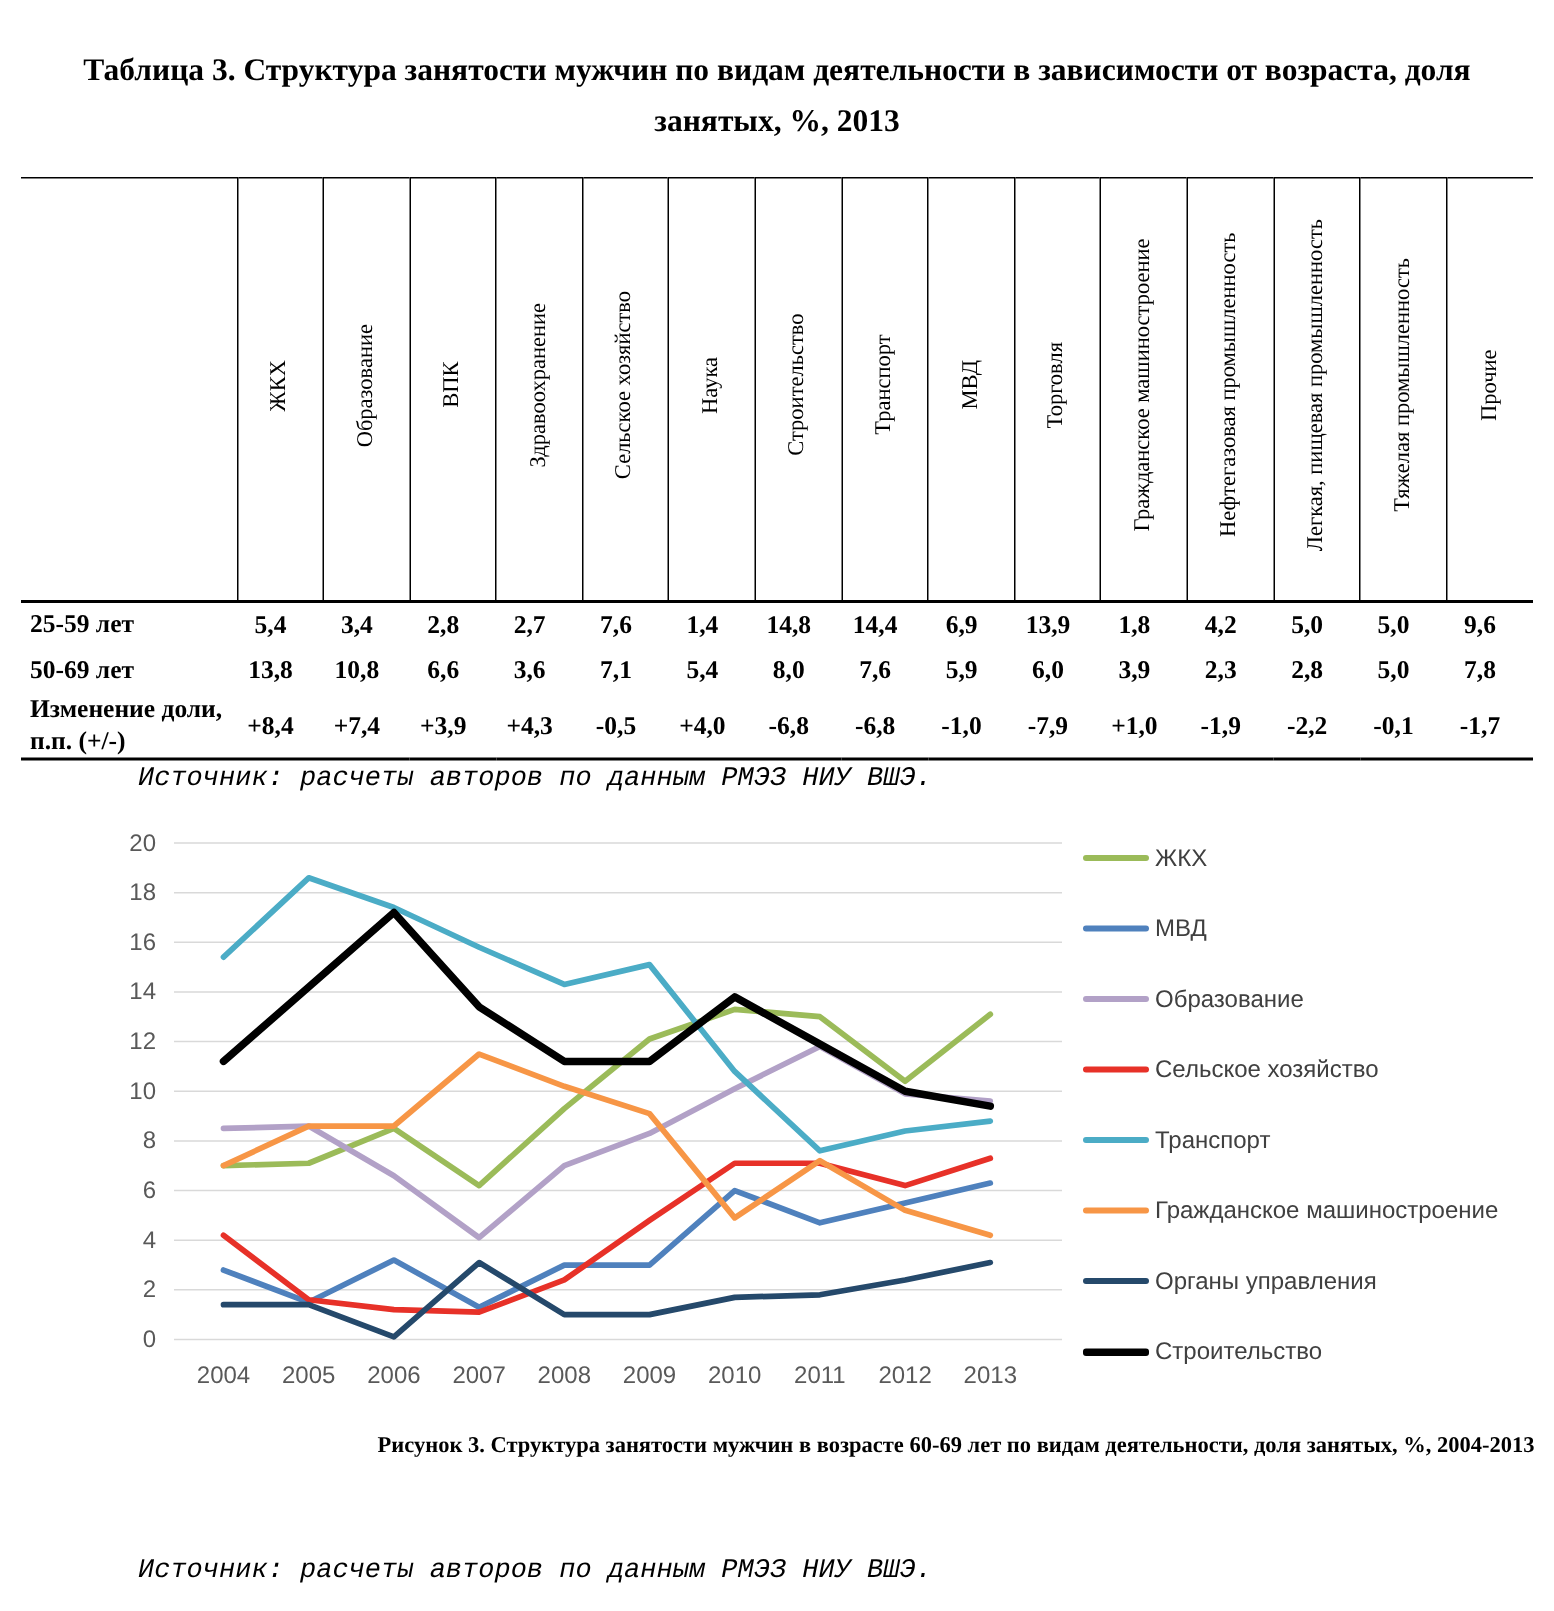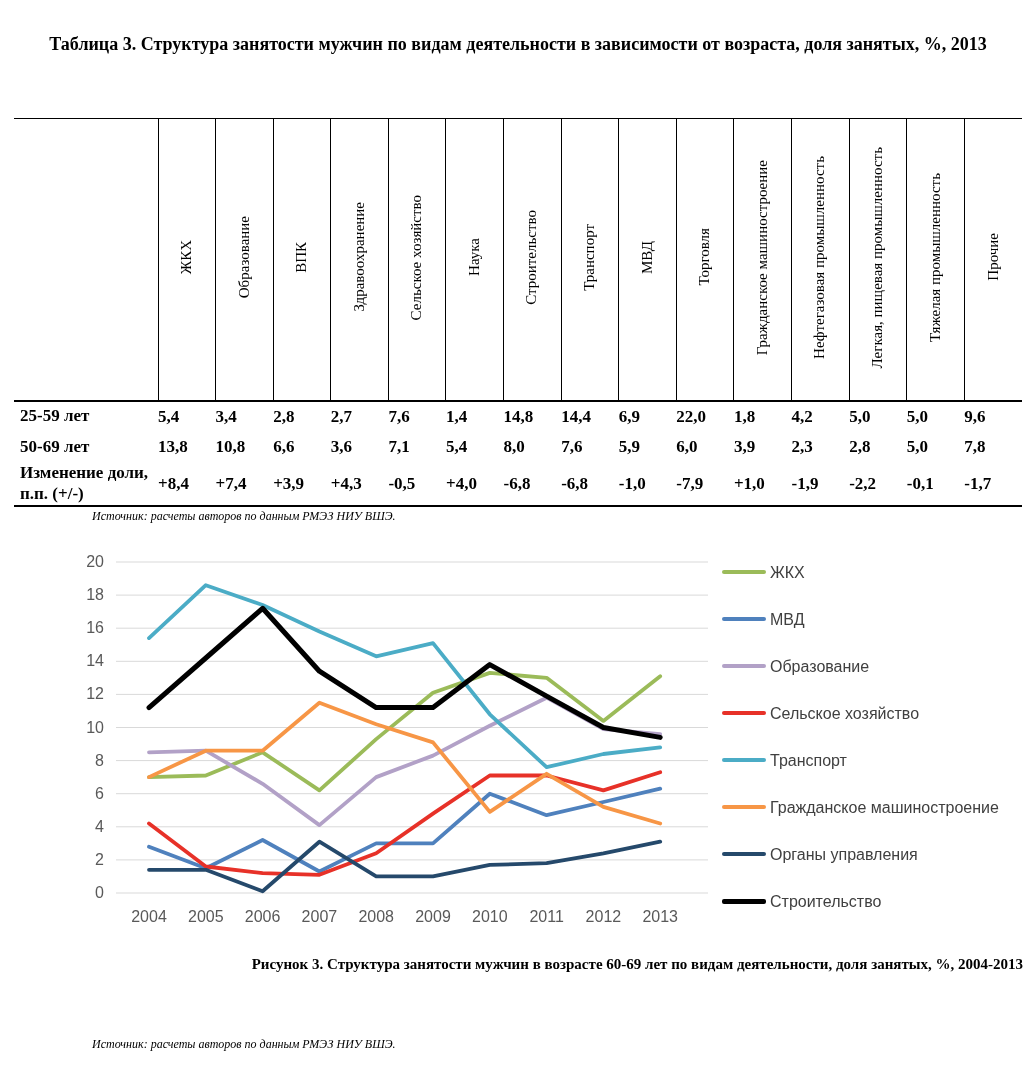--- a/index.html
+++ b/index.html
@@ -1,35 +1,35 @@
 <!DOCTYPE html>
 <html><head>
 <meta charset="utf-8">
 <style>
   html,body{margin:0;padding:0;background:#fff;}
   body{width:1036px;height:1074px;position:relative;font-family:"Liberation Serif",serif;color:#000;overflow:hidden;}
 
   .doc-title{position:absolute;top:30px;left:23px;width:990px;text-align:center;
-    font-weight:bold;font-size:18px;line-height:1.6;}
+    font-weight:bold;font-size:21px;line-height:1.6;}
 
   table.tbl{position:absolute;top:118px;left:14px;width:1008px;border-collapse:collapse;
     table-layout:fixed;border-top:1px solid #000;}
   .tbl col.c-label{width:144px;}
   .tbl thead tr{height:282px;}
   .tbl thead th{vertical-align:middle;text-align:center;font-weight:normal;font-size:15px;padding:0;}
   .tbl thead th + th{border-left:1px solid #000;}
   .tbl thead{border-bottom:2px solid #000;}
   .tbl tbody{border-bottom:2px solid #000;}
   .vtext{writing-mode:vertical-rl;transform:rotate(180deg);margin:0 auto;line-height:1.05;white-space:nowrap;}
-  .tbl tbody td{font-size:17px;text-align:left;padding:0 13px 0 0;}
+  .tbl tbody td{font-size:17px;text-align:center;padding:0 13px 0 0;}
   .tbl tbody td.row-label{text-align:left;padding:0 0 0 6px;line-height:1.2;}
   .tbl tbody tr{height:31px;font-weight:bold;}
   .tbl tbody tr.tall{height:43px;}
 
-  .src{position:absolute;font-style:italic;font-size:12px;}
+  .src{position:absolute;font-style:italic;font-size:18px;font-family:Liberation Mono, monospace;}
   .src-table{top:509px;left:92px;}
   .src-figure{top:1037px;left:92px;}
 
   .chart-wrap{position:absolute;top:545px;left:0;width:1036px;height:396px;}
   .chart-wrap svg{display:block;}
   .chart-wrap text{font-family:"Liberation Sans",sans-serif;font-size:16px;}
 
   .legend{position:absolute;left:722px;top:562px;width:306px;height:350px;
     display:flex;flex-direction:column;justify-content:space-between;}
   .legend-item{display:flex;align-items:flex-start;}
@@ -73,21 +73,21 @@
         <td class="row-label">25-59 лет</td>
         <td>5,4</td>
         <td>3,4</td>
         <td>2,8</td>
         <td>2,7</td>
         <td>7,6</td>
         <td>1,4</td>
         <td>14,8</td>
         <td>14,4</td>
         <td>6,9</td>
-        <td>22,0</td>
+        <td>13,9</td>
         <td>1,8</td>
         <td>4,2</td>
         <td>5,0</td>
         <td>5,0</td>
         <td>9,6</td>
       </tr>
       <tr>
         <td class="row-label">50-69 лет</td>
         <td>13,8</td>
         <td>10,8</td>

